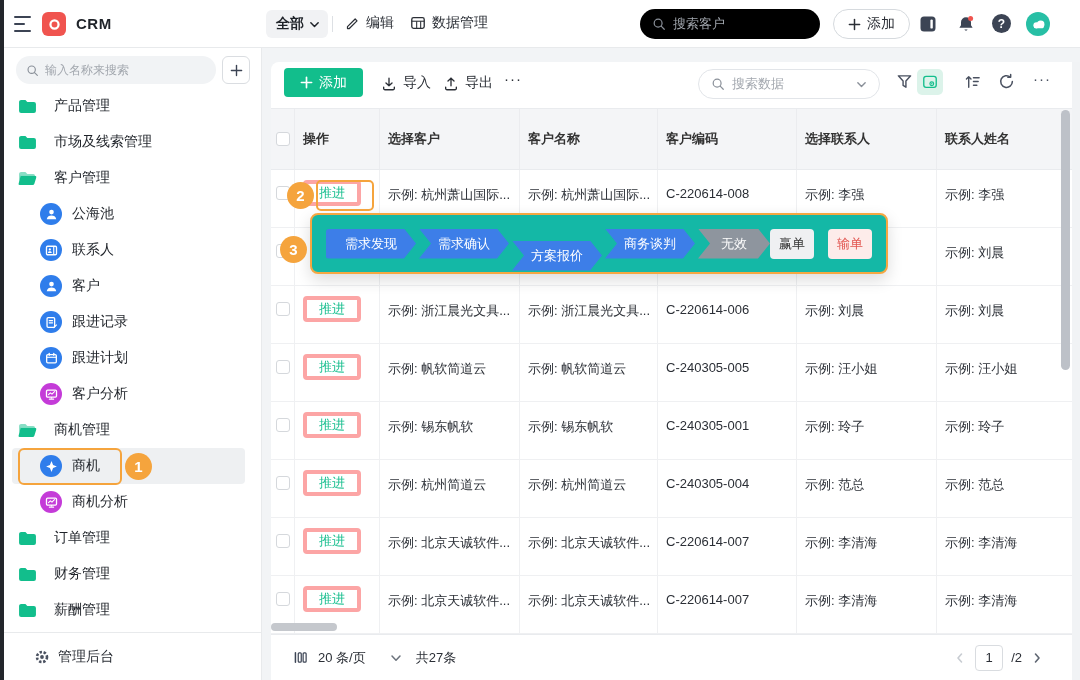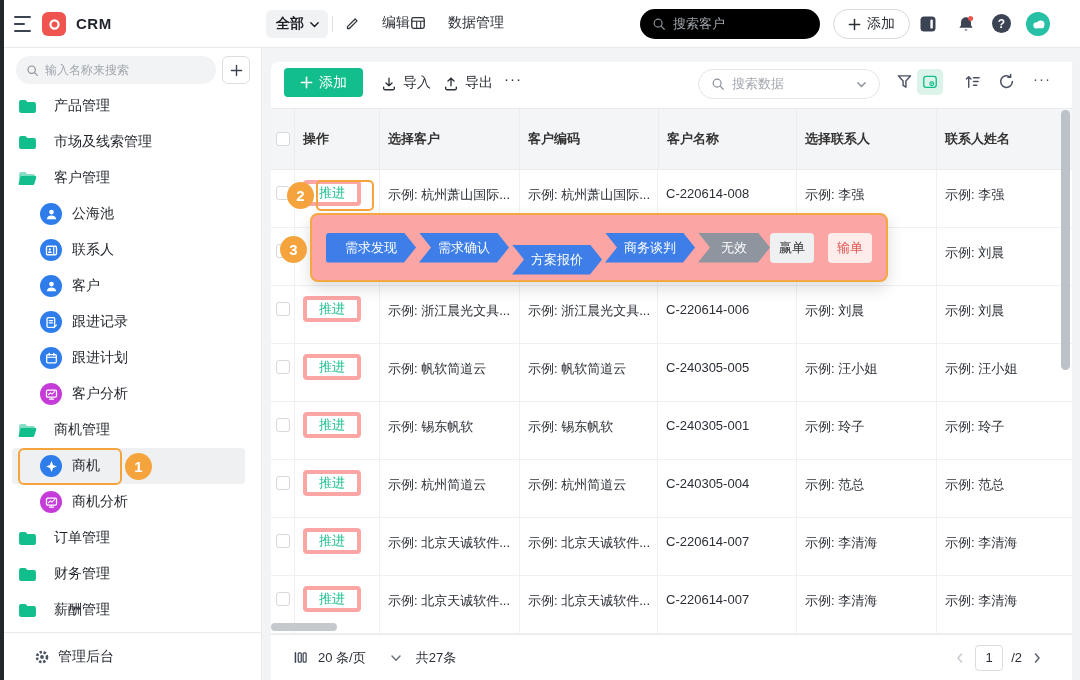--- a/index.html
+++ b/index.html
@@ -12,21 +12,21 @@
   
   .topbar{position:absolute;left:4px;top:0;width:1076px;height:48px;background:#fff;border-bottom:1px solid #E8EAEC;z-index:20}
   .topbar>*{position:absolute}
   .hamburger{left:10px;top:16px;width:18px;height:16px;display:flex;flex-direction:column;justify-content:space-between;cursor:pointer}
   .hamburger i{display:block;height:2px;background:#3C4454;border-radius:1px}
   .hamburger i:nth-child(1){width:17px}.hamburger i:nth-child(2){width:11px}.hamburger i:nth-child(3){width:17px}
   .applogo{left:38px;top:12px;width:24px;height:24px;border-radius:6px;background:#F0544F;display:flex;align-items:center;justify-content:center}
   .apptitle{left:72px;top:15px;font-size:15px;font-weight:bold;letter-spacing:.5px}
   .scope-pill{left:262px;top:10px;height:28px;padding:0 8px 0 10px;background:#F1F2F4;border-radius:6px;display:flex;align-items:center;gap:5px;font-size:14px;font-weight:bold;cursor:pointer}
   .tb-divider{left:328px;top:16px;width:1px;height:16px;background:#DDE0E4}
-  .tb-item{top:14px;display:flex;align-items:center;gap:22px;font-size:14px;color:#2B2F36;cursor:pointer}
+  .tb-item{top:14px;display:flex;align-items:center;gap:6px;font-size:14px;color:#2B2F36;cursor:pointer}
   .tb-edit{left:341px}.tb-data{left:406px}
   .tb-search{left:636px;top:9px;width:180px;height:30px;background:#000000;border-radius:15px;display:flex;align-items:center;gap:7px;padding:0 12px;color:#A2A7AE;font-size:13px}
   .tb-add{left:829px;top:9px;height:30px;padding:0 14px;background:#fff;border:1px solid #D6DAde;border-radius:15px;display:flex;align-items:center;gap:6px;font-size:14px;color:#2B2F36;cursor:pointer}
   .ticon{top:14px;color:#3C4454;cursor:pointer}
   .tb-notebook{left:914px}.tb-bell{left:952px}
   .tb-help{left:988px;top:14px;width:19px;height:19px;border-radius:50%;background:#3C4454;color:#fff;font-size:12px;font-weight:bold;display:flex;align-items:center;justify-content:center;cursor:pointer}
   .tb-avatar{left:1022px;top:12px;width:24px;height:24px;border-radius:50%;background:#27BFA5;display:flex;align-items:center;justify-content:center;cursor:pointer;overflow:hidden}
   
   .sidebar{position:absolute;left:4px;top:48px;width:258px;height:632px;background:#fff;border-right:1px solid #E8EAEC;z-index:10}
   .sb-searchrow{position:absolute;left:12px;top:8px;width:234px;height:28px;display:flex;gap:6px}
@@ -77,21 +77,21 @@
   .pg-icon{color:#3C4454;margin-right:10px}
   .pg-chev{color:#6B727C;margin:0 14px 0 24px}
   .pg-right{margin-left:auto;display:flex;align-items:center;gap:8px}
   .chev{color:#5F6672;cursor:pointer}
   .chev.dis{color:#C8CCD2}
   .page-box{width:28px;height:26px;border:1px solid #D9DCE0;border-radius:4px;display:flex;align-items:center;justify-content:center;font-size:13px;background:#fff;cursor:text}
   
   .gutter{position:absolute;left:1072px;top:62px;width:8px;height:618px;background:#F1F3F5;z-index:25}
   .vscroll{position:absolute;left:1061px;top:110px;width:9px;height:260px;background:#BDC1C8;border-radius:5px;z-index:26;cursor:pointer}
   .hscroll{position:absolute;left:271px;top:623px;width:66px;height:8px;background:#C5C8CD;border-radius:4px;z-index:26;cursor:pointer}
-  .popup{position:absolute;left:310px;top:213px;width:578px;height:69px;background:#fca5a5;border:2px solid #F5A742;border-radius:8px;box-shadow:0 6px 16px rgba(0,0,0,.14);display:flex;align-items:center;padding:0 14px;z-index:45}
+  .popup{position:absolute;left:310px;top:213px;width:578px;height:61px;background:#14b8a6;border:2px solid #F5A742;border-radius:8px;box-shadow:0 6px 16px rgba(0,0,0,.14);display:flex;align-items:center;padding:0 14px;z-index:45}
   .stages{display:flex;align-items:center}
   .stage{height:30px;margin-left:3px;background:var(--stage-blue,#3D7EE8);color:#fff;font-size:13px;display:flex;align-items:center;justify-content:center;clip-path:polygon(0 0,calc(100% - 12px) 0,100% 50%,calc(100% - 12px) 100%,0 100%,12px 50%);cursor:pointer;flex:none}
   .stage.first{margin-left:0;clip-path:polygon(0 0,calc(100% - 12px) 0,100% 50%,calc(100% - 12px) 100%,0 100%);border-radius:3px 0 0 3px}
   .stage.gray{background:var(--stage-gray,#8E959E)}
   .win-btn{width:46px;height:30px;border:none;border-radius:4px;background:#EFF0F2;color:#333;font-size:13px;cursor:pointer}
   .lose-btn{margin-left:14px;width:46px;height:30px;border:none;border-radius:4px;background:#FDECEA;color:var(--lose,#E25550);font-size:13px;cursor:pointer}
   .badge{position:absolute;width:27px;height:27px;border-radius:50%;background:var(--orange,#F5A43D);color:#fff;font-weight:bold;font-size:15px;display:flex;align-items:center;justify-content:center;z-index:50}
   .b1{left:125px;top:453px}.b2{left:287px;top:182px}.b3{left:280px;top:236px}
   .annot{position:absolute;border:2px solid var(--orange,#F5A43D);border-radius:6px;z-index:48;pointer-events:none}
   .annot-opp{left:18px;top:448px;width:104px;height:37px}
@@ -427,22 +427,22 @@
         </div>
         <div class="tl-more2">···</div>
       </div>
 
       <div class="thead">
         <div class="th c0">
             <span class="checkbox"></span>
           </div>
         <div class="th c1">操作</div>
         <div class="th c2">选择客户</div>
+        <div class="th c3">客户名称</div>
         <div class="th c4">客户编码</div>
-        <div class="th c3">客户名称</div>
         <div class="th c5">选择联系人</div>
         <div class="th c6">联系人姓名</div>
       </div>
 
       <div class="rows" id="rows">
           <div class="t-row">
             <div class="td c0">
               <span class="checkbox"></span>
             </div>
             <div class="td c1 td-action"><button class="advance">推进</button></div>

